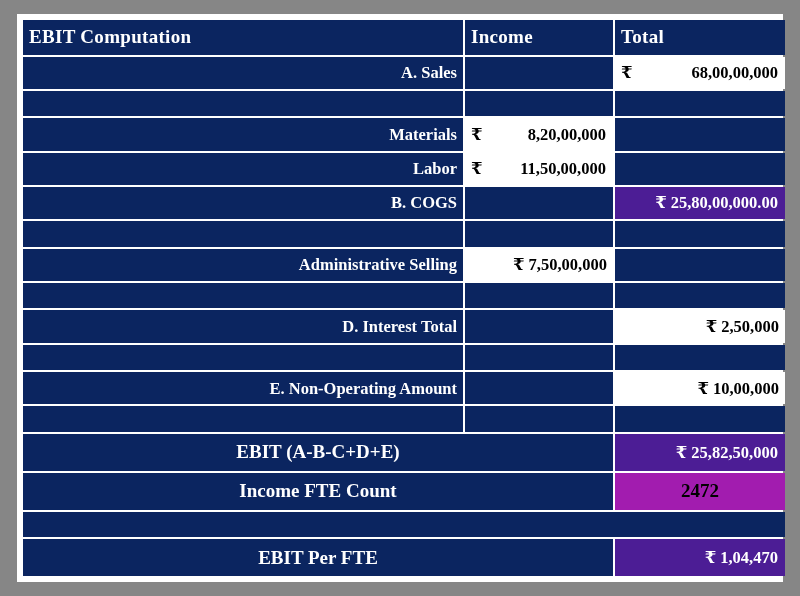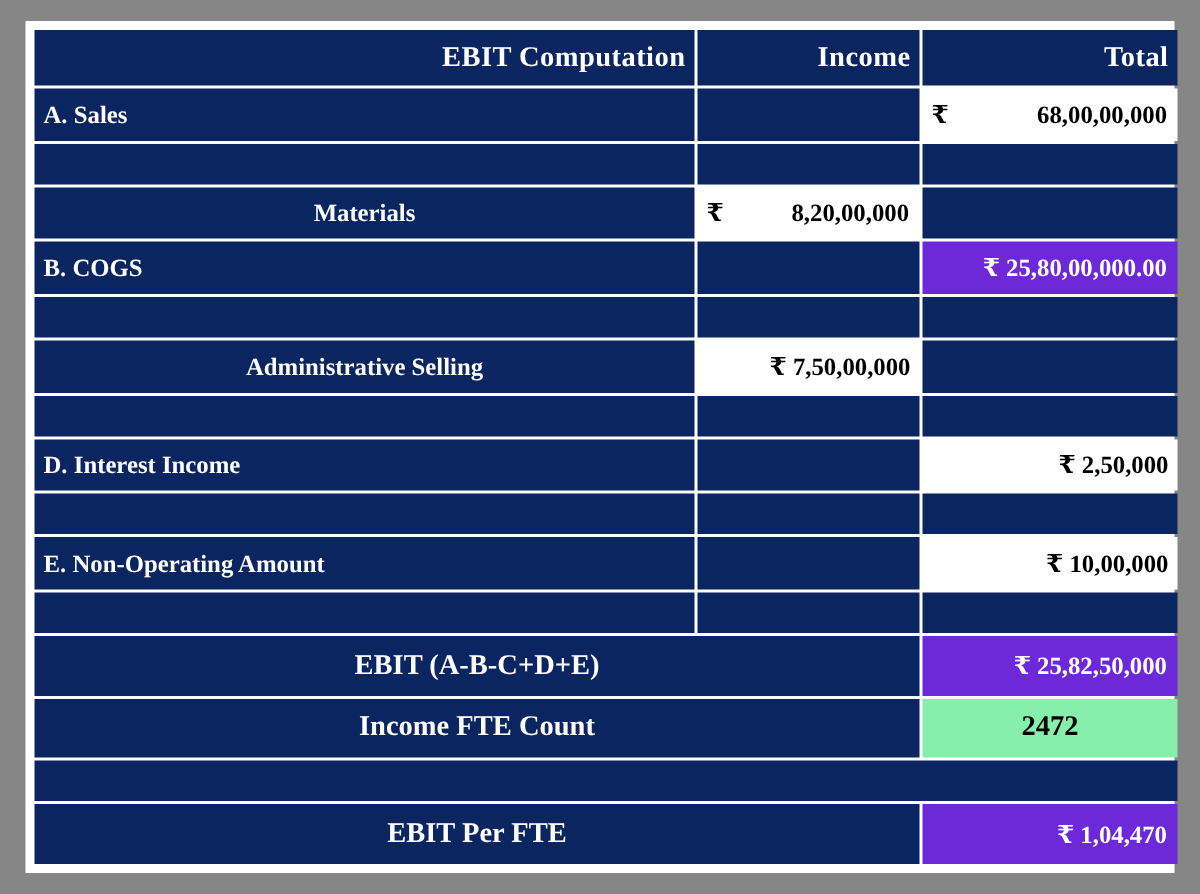--- a/index.html
+++ b/index.html
@@ -36,47 +36,47 @@
     white-space: nowrap;
     overflow: hidden;
     line-height: 1.05;
   }
   
   col.c-label  { width: 440px; }
   col.c-amount { width: 148px; }
   col.c-total  { width: 170px; }
 
   
-  td.hdr        { text-align: right; font-size: 19px; letter-spacing: .3px; margin-left: 24px; }
-  td.lbl-left   { text-align: center; margin-left: 46px; }
-  td.lbl-right  { }
+  td.hdr        { text-align: left; font-size: 19px; letter-spacing: .3px; margin-left: 24px; }
+  td.lbl-left   { text-align: right; margin-left: 46px; }
+  td.lbl-right  { text-align: right; }
   td.lbl-center { text-align: center; font-size: 19px; }
   td.blank      { }
 
   td.val-white {
     background: #ffffff;
     color: #000000;
     text-align: right;
   }
   td.val-white.split {
     text-align: right;
     padding: 0 7px 0 6px;
   }
   td.val-white .cur {
     float: left;
     font-weight: bold;
   }
   td.val-navy {
-    background: #6d28d9;
+    background: #4c1d95;
     color: #ffffff;
     text-align: right;
     padding-right: 7px;
   }
   td.val-center {
-    background: #86efac;
+    background: #a21caf;
     color: #000000;
     text-align: center;
     font-size: 19px;
   }
 
   
   tr.r-head td   { height: 30px; }
   tr.r-norm td   { height: 28px; }
   tr.r-gap  td   { height: 22px; }
   tr.r-big  td   { height: 32px; }
@@ -110,20 +110,25 @@
         <td class="blank"></td>
         <td class="blank"></td>
       </tr>
 
       <tr class="r-norm">
         <td class="lbl-left">Materials</td>
         <td class="val-white split"><span class="cur">₹</span><span>8,20,00,000</span></td>
         <td class="blank"></td>
       </tr>
 
+      <tr class="r-norm">
+        <td class="lbl-left">Labor</td>
+        <td class="val-white split"><span class="cur">₹</span><span>11,50,00,000</span></td>
+        <td class="blank"></td>
+      </tr>
 
 
       <tr class="r-norm">
         <td class="lbl-right">B. COGS</td>
         <td class="blank"></td>
         <td class="val-navy">₹ 25,80,00,000.00</td>
       </tr>
 
       <tr class="r-gap">
         <td class="blank"></td>
@@ -139,21 +144,21 @@
       </tr>
 
 
       <tr class="r-gap">
         <td class="blank"></td>
         <td class="blank"></td>
         <td class="blank"></td>
       </tr>
 
       <tr class="r-norm">
-        <td class="lbl-right">D. Interest Income</td>
+        <td class="lbl-right">D. Interest Total</td>
         <td class="blank"></td>
         <td class="val-white">₹ 2,50,000</td>
       </tr>
 
       <tr class="r-gap">
         <td class="blank"></td>
         <td class="blank"></td>
         <td class="blank"></td>
       </tr>
 

